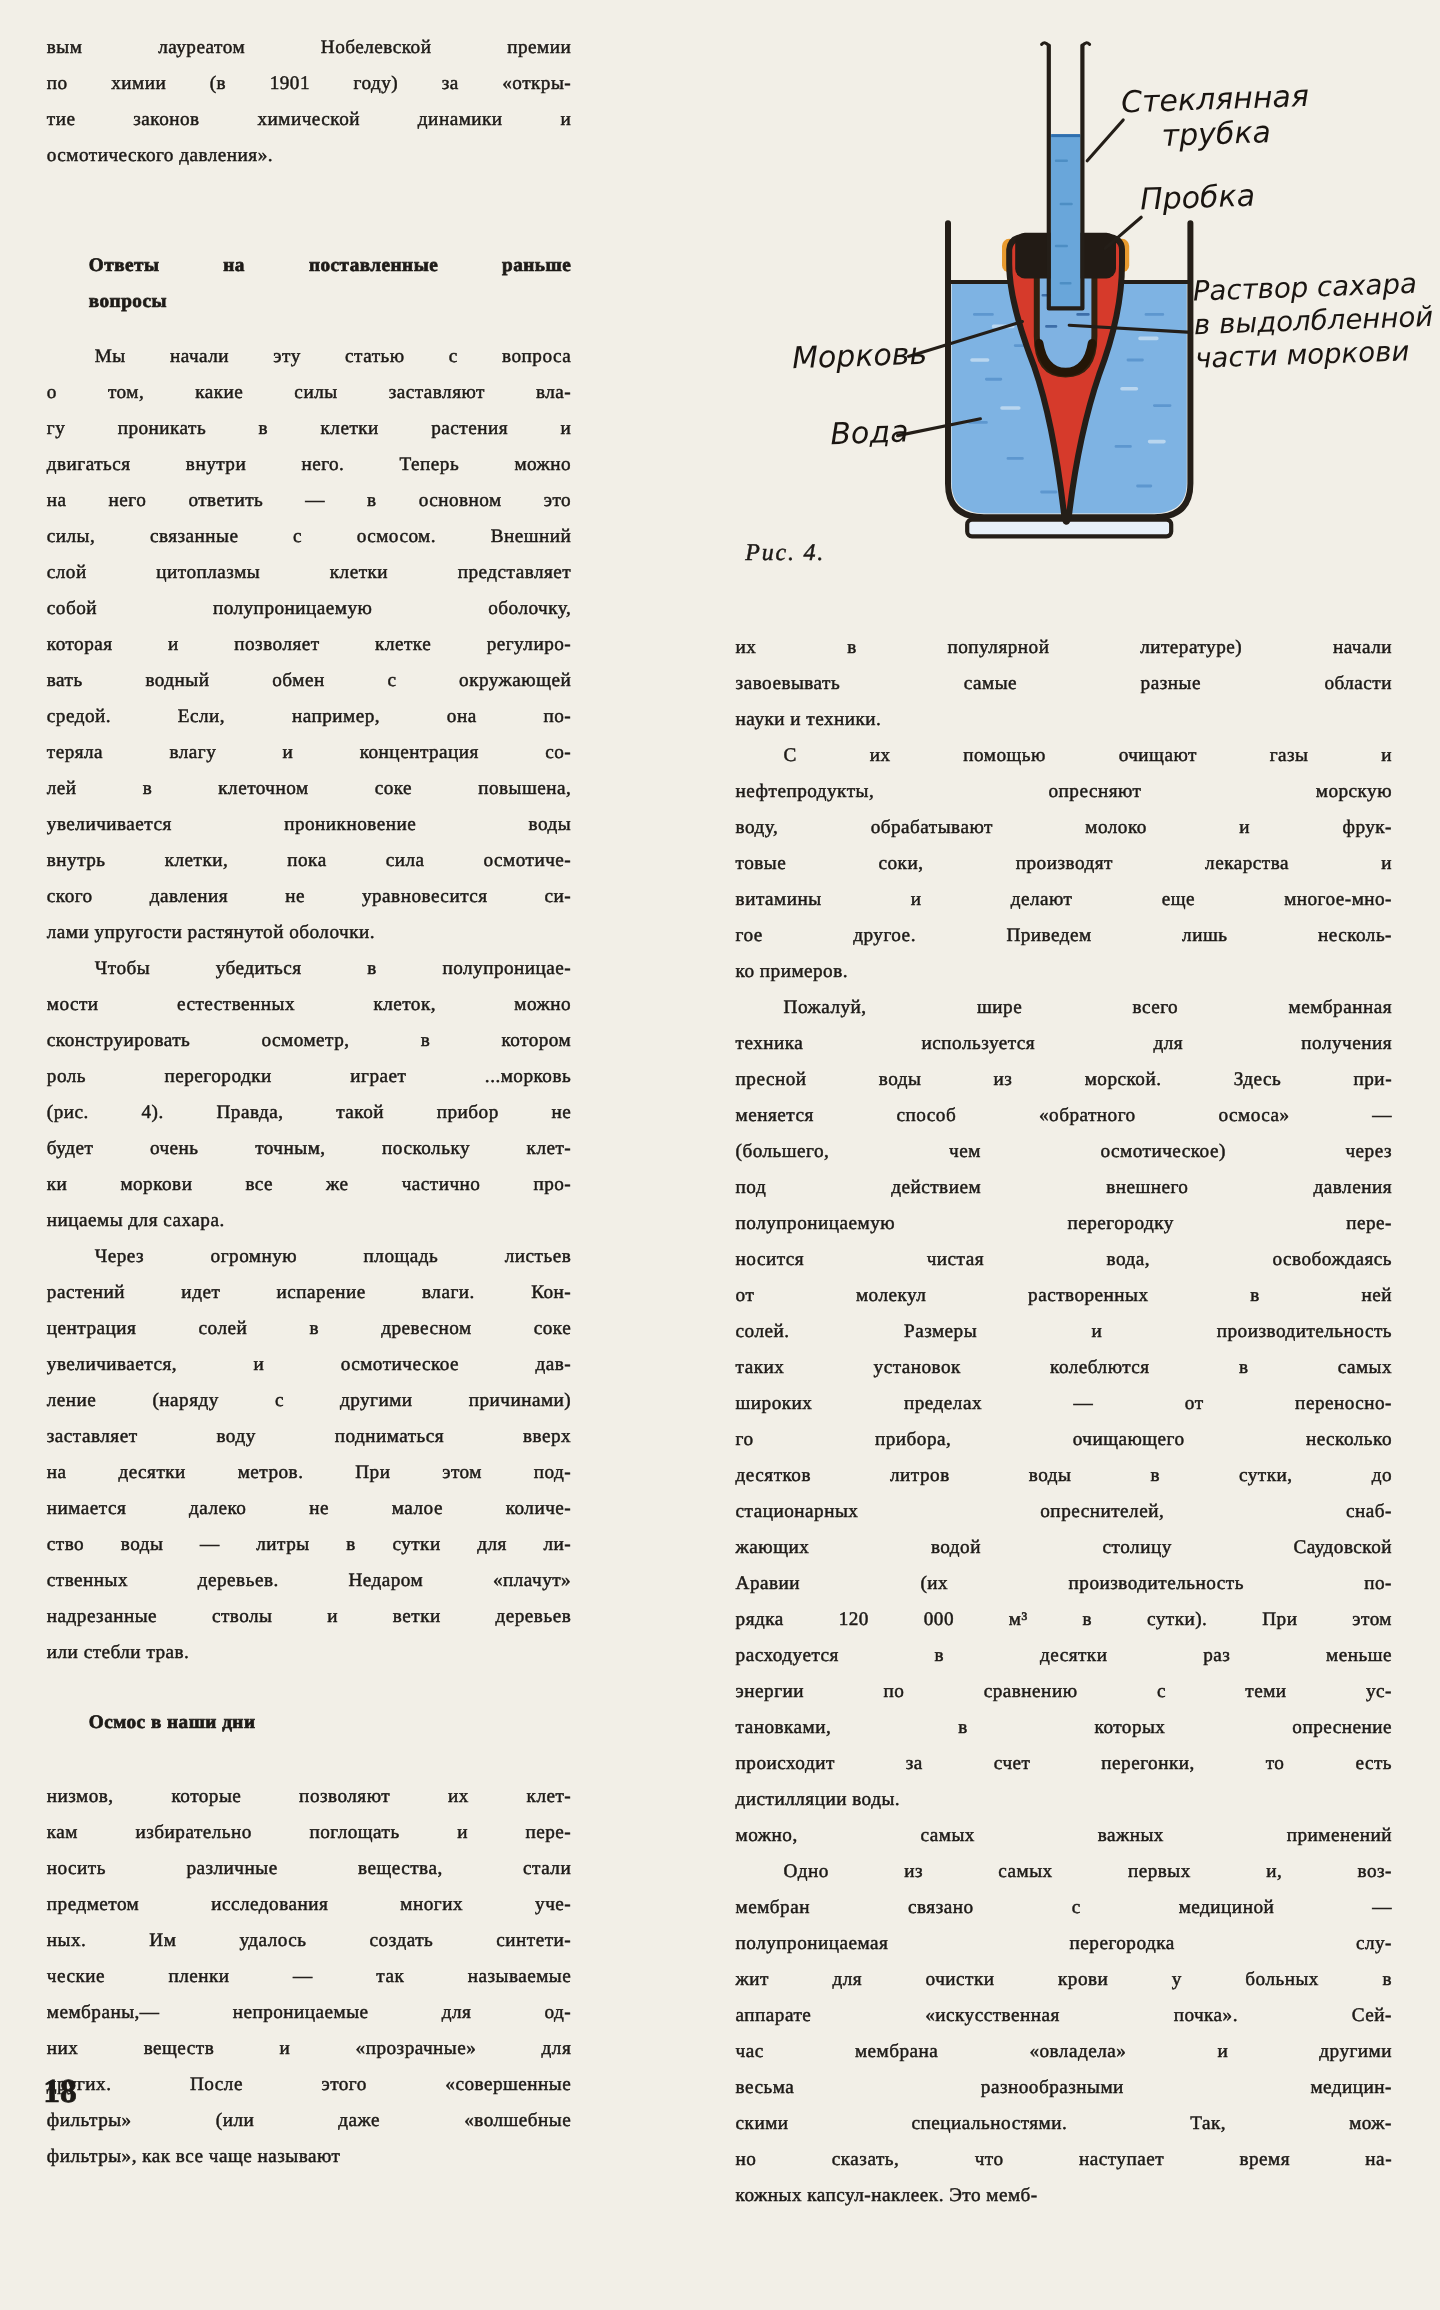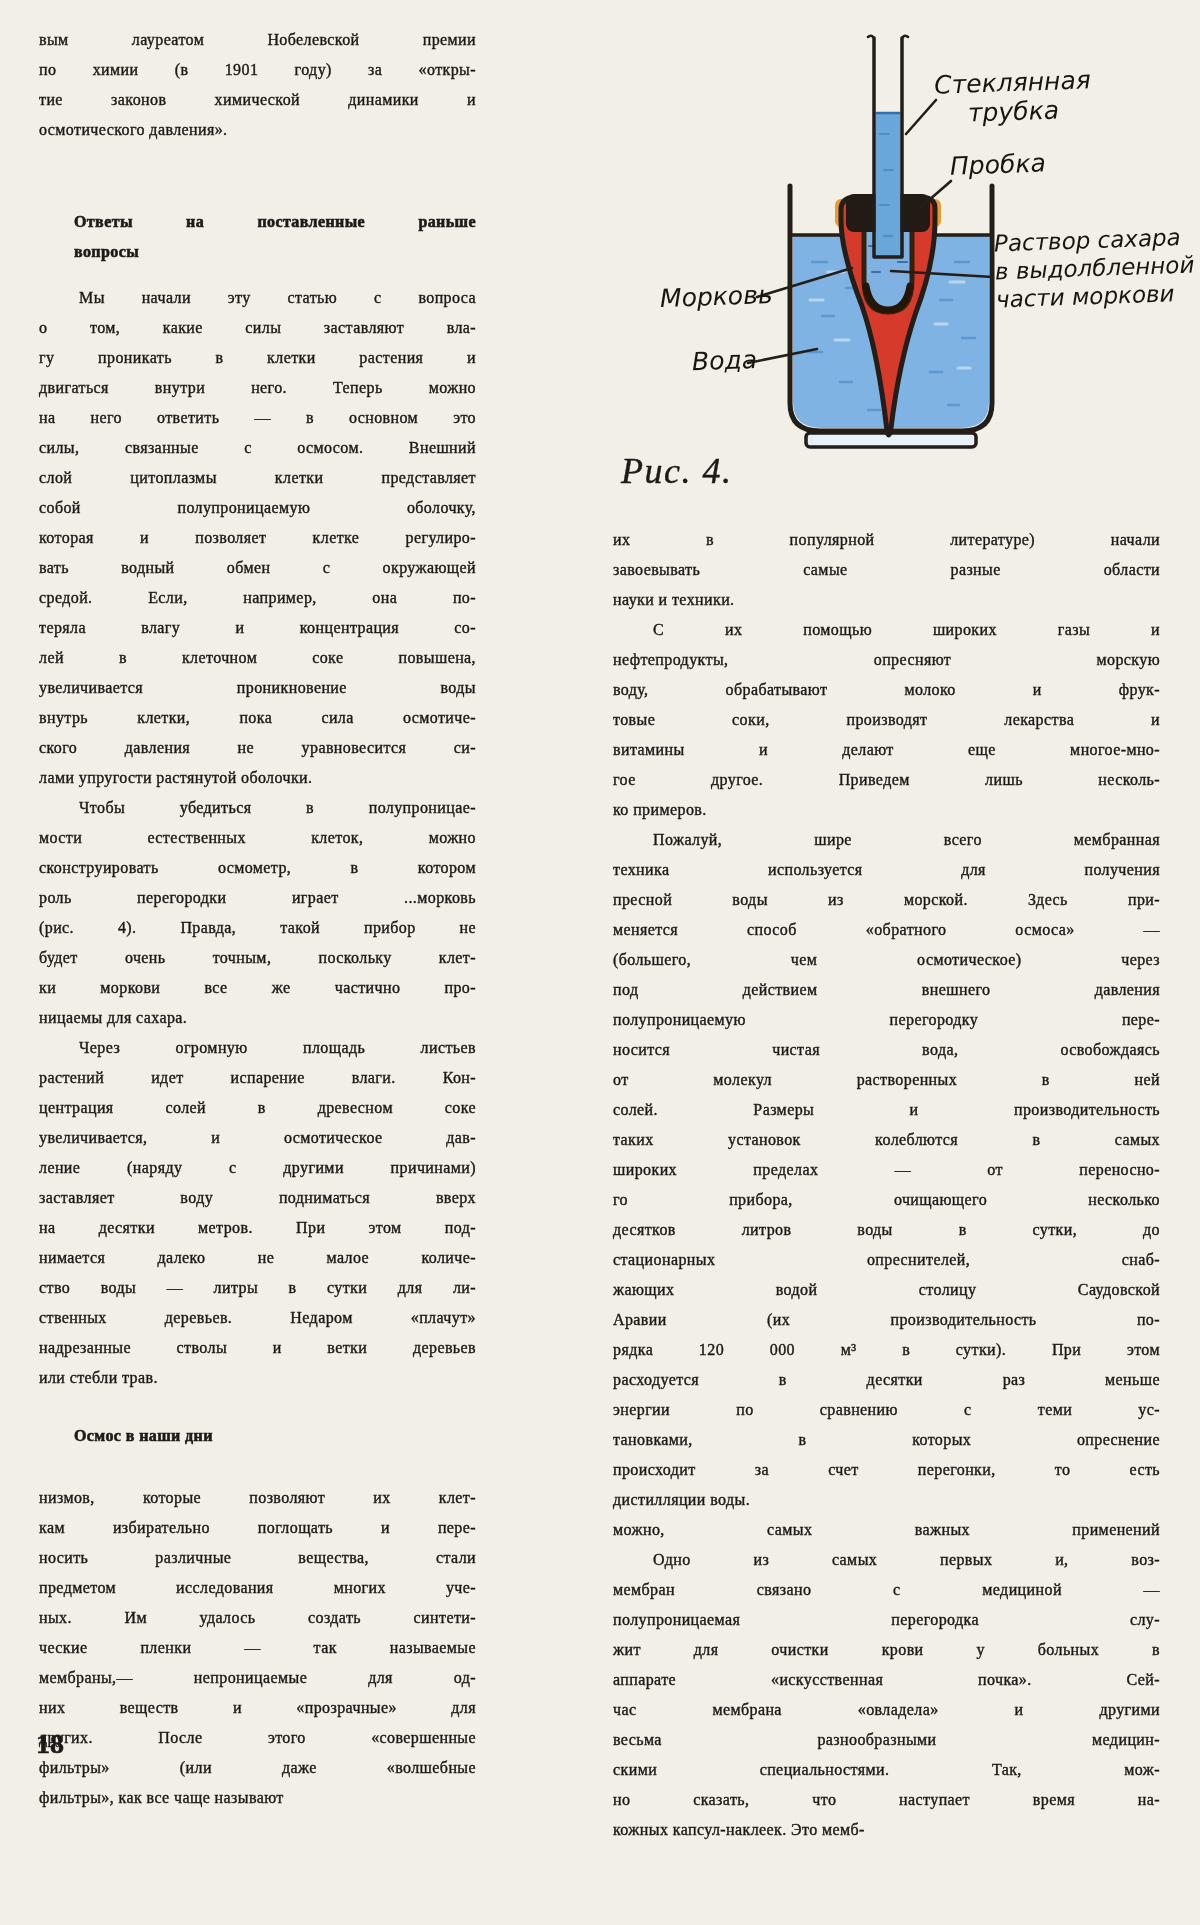--- a/index.html
+++ b/index.html
@@ -33,21 +33,21 @@
   .ink{stroke:#241e18;}
   .hand{
     position:absolute;
     font-family:"DejaVu Sans","Liberation Sans",sans-serif;
     font-style:italic;font-size:25px;line-height:29px;color:#1a1511;
     transform:rotate(-2deg);white-space:nowrap;
   }
   .hand-center{text-align:center;}
   .fig-caption{
     position:absolute;left:121px;top:450px;
-    font-style:italic;font-size:36px;letter-spacing:1.5px;
+    font-style:italic;font-size:20px;letter-spacing:1.5px;
     -webkit-text-stroke:0.4px #1d1a17;
   }
 </style>
 </head>
 <body>
 
 <div class="page">
 
   <div class="col col-left">
       <div class="block-p">
@@ -187,21 +187,21 @@
     <div class="fig-caption">Рис. 4.</div>
   </div>
 
   <div class="col col-right">
       <div class="block-p">
         <div class="line">их в популярной литературе) начали</div>
         <div class="line">завоевывать самые разные области</div>
         <div class="line end">науки и техники.</div>
       </div>
       <div class="block-p">
-        <div class="line first">С их помощью широких газы и</div>
+        <div class="line first">С их помощью очищают газы и</div>
         <div class="line">нефтепродукты, опресняют морскую</div>
         <div class="line">воду, обрабатывают молоко и фрук-</div>
         <div class="line">товые соки, производят лекарства и</div>
         <div class="line">витамины и делают еще многое-мно-</div>
         <div class="line">гое другое. Приведем лишь несколь-</div>
         <div class="line end">ко примеров.</div>
       </div>
       <div class="block-p">
         <div class="line first">Пожалуй, шире всего мембранная</div>
         <div class="line">техника используется для получения</div>

